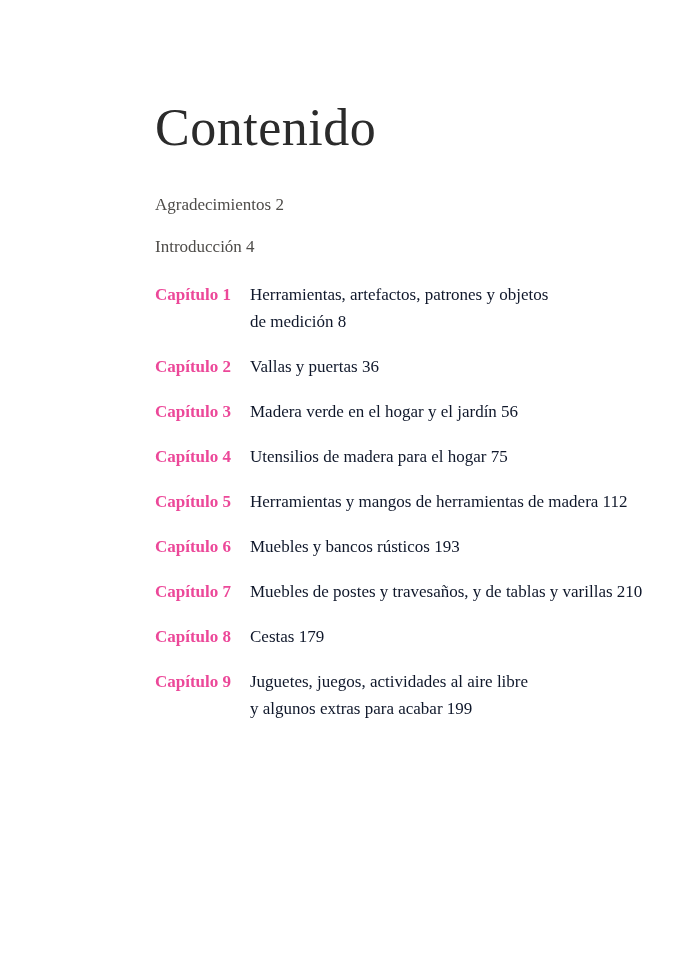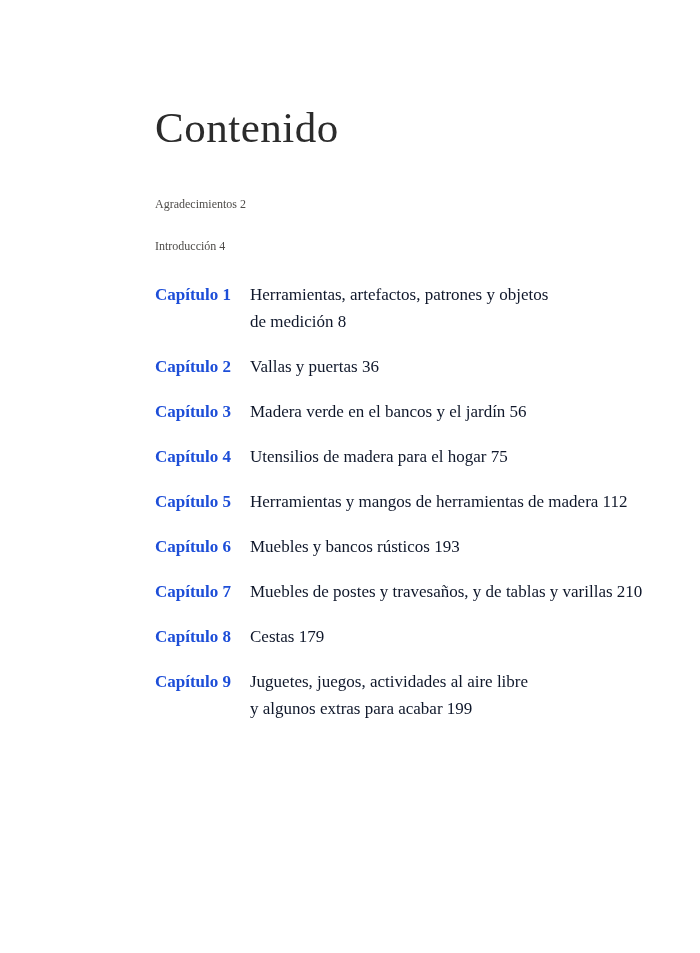--- a/index.html
+++ b/index.html
@@ -14,33 +14,33 @@
     background: #ffffff;
     overflow: hidden;
     font-family: "Liberation Serif", "DejaVu Serif", serif;
     color: #4a4a48;
   }
   .content {
     padding: 103px 10px 0 155px;
   }
   .page-title {
     margin: 0;
-    font-size: 43px;
+    font-size: 52px;
     font-weight: normal;
     line-height: 50px;
     letter-spacing: 0.5px;
     color: #2b2b2b;
   }
   .front-matter {
     margin-top: 38px;
   }
   .front-matter .fm-entry,
   .back-matter .bm-entry {
     margin: 0 0 15px 0;
-    font-size: 12px;
+    font-size: 17px;
     line-height: 27px;
     color: #4e4c49;
   }
   .back-matter {
     margin-top: 16px;
   }
   .back-matter .bm-entry {
     margin-bottom: 16px;
   }
   .chapters {
@@ -49,21 +49,21 @@
   .chapter-row {
     display: flex;
     align-items: flex-start;
     margin-bottom: 18px;
   }
   .chapter-label {
     flex: 0 0 95px;
     font-size: 17px;
     line-height: 27px;
     font-weight: bold;
-    color: #1d4ed8;
+    color: #ec4899;
   }
   .chapter-title {
     flex: 0 0 440px;
     max-width: 440px;
     font-size: 17px;
     line-height: 27px;
     white-space: pre-line;
     color: #0f172a;
   }
 </style>
@@ -88,21 +88,21 @@
 de medición</span> <span>8</span></div>
       </div>
 
       <div class="chapter-row">
         <div class="chapter-label">Capítulo 2</div>
         <div class="chapter-title"><span>Vallas y puertas</span> <span>36</span></div>
       </div>
 
       <div class="chapter-row">
         <div class="chapter-label">Capítulo 3</div>
-        <div class="chapter-title"><span>Madera verde en el bancos y el jardín</span> <span>56</span></div>
+        <div class="chapter-title"><span>Madera verde en el hogar y el jardín</span> <span>56</span></div>
       </div>
 
       <div class="chapter-row">
         <div class="chapter-label">Capítulo 4</div>
         <div class="chapter-title"><span>Utensilios de madera para el hogar</span> <span>75</span></div>
       </div>
 
       <div class="chapter-row">
         <div class="chapter-label">Capítulo 5</div>
         <div class="chapter-title"><span>Herramientas y mangos de herramientas de madera</span> <span>112</span></div>

